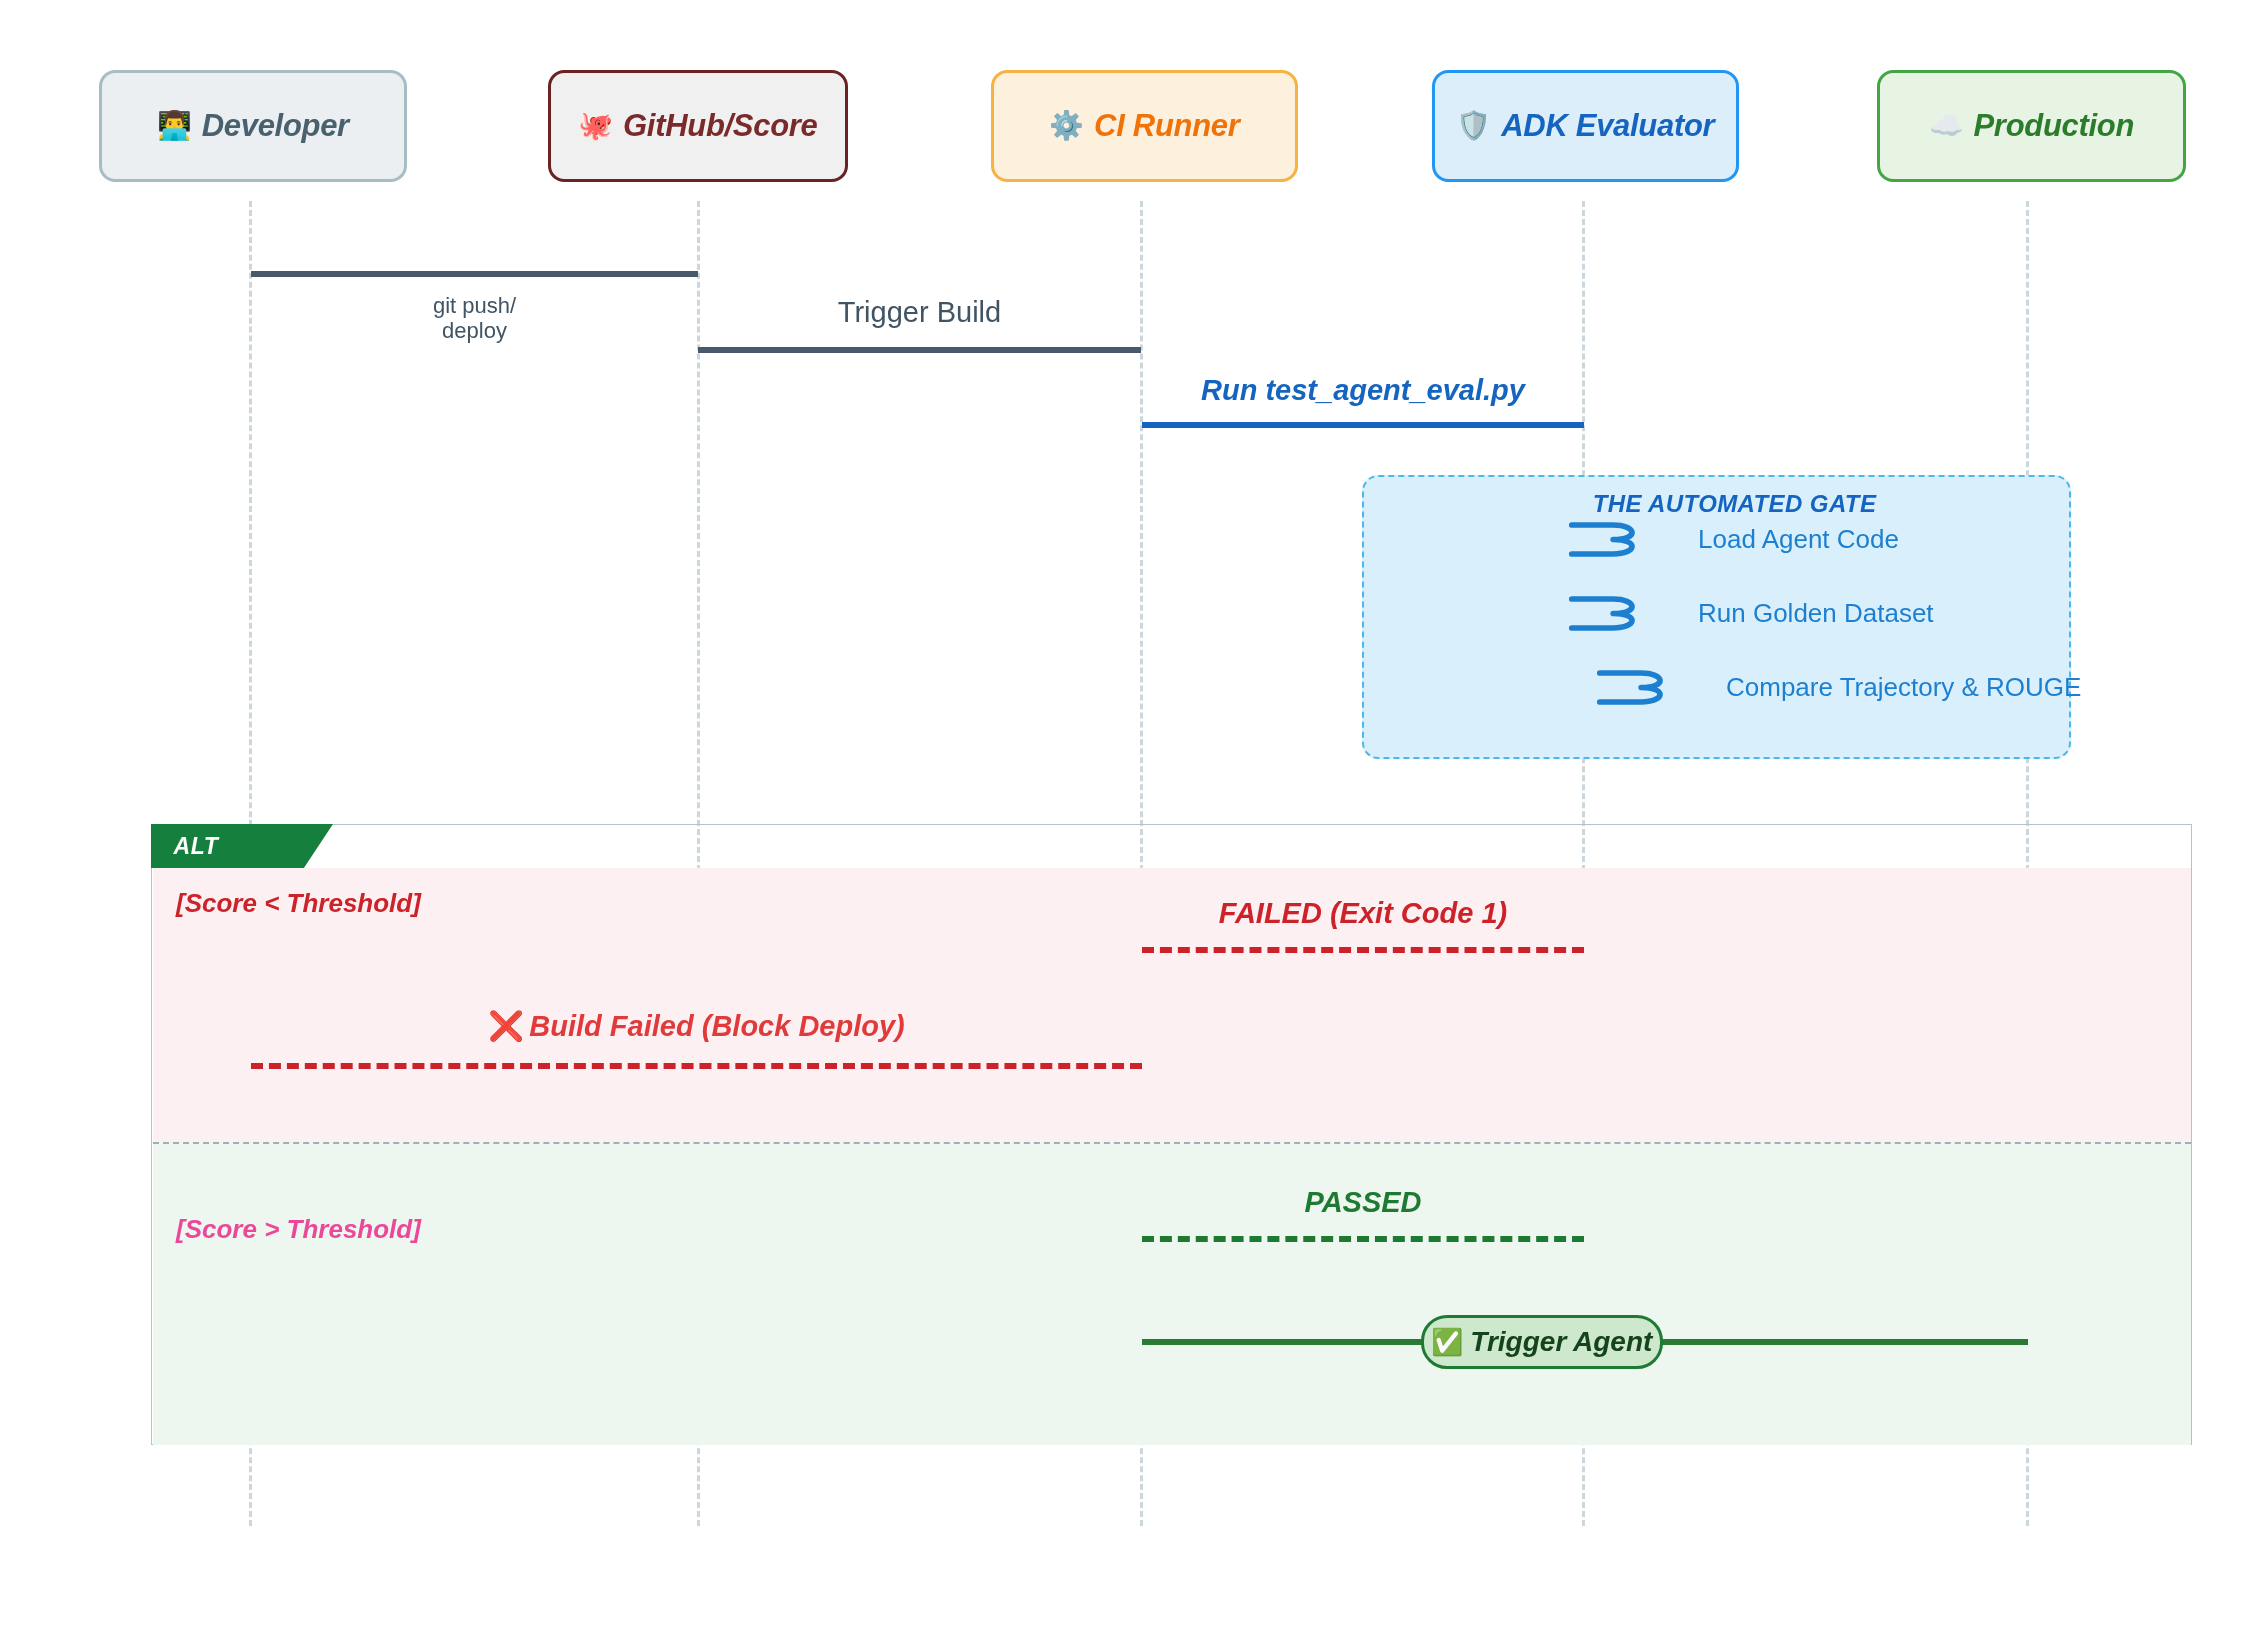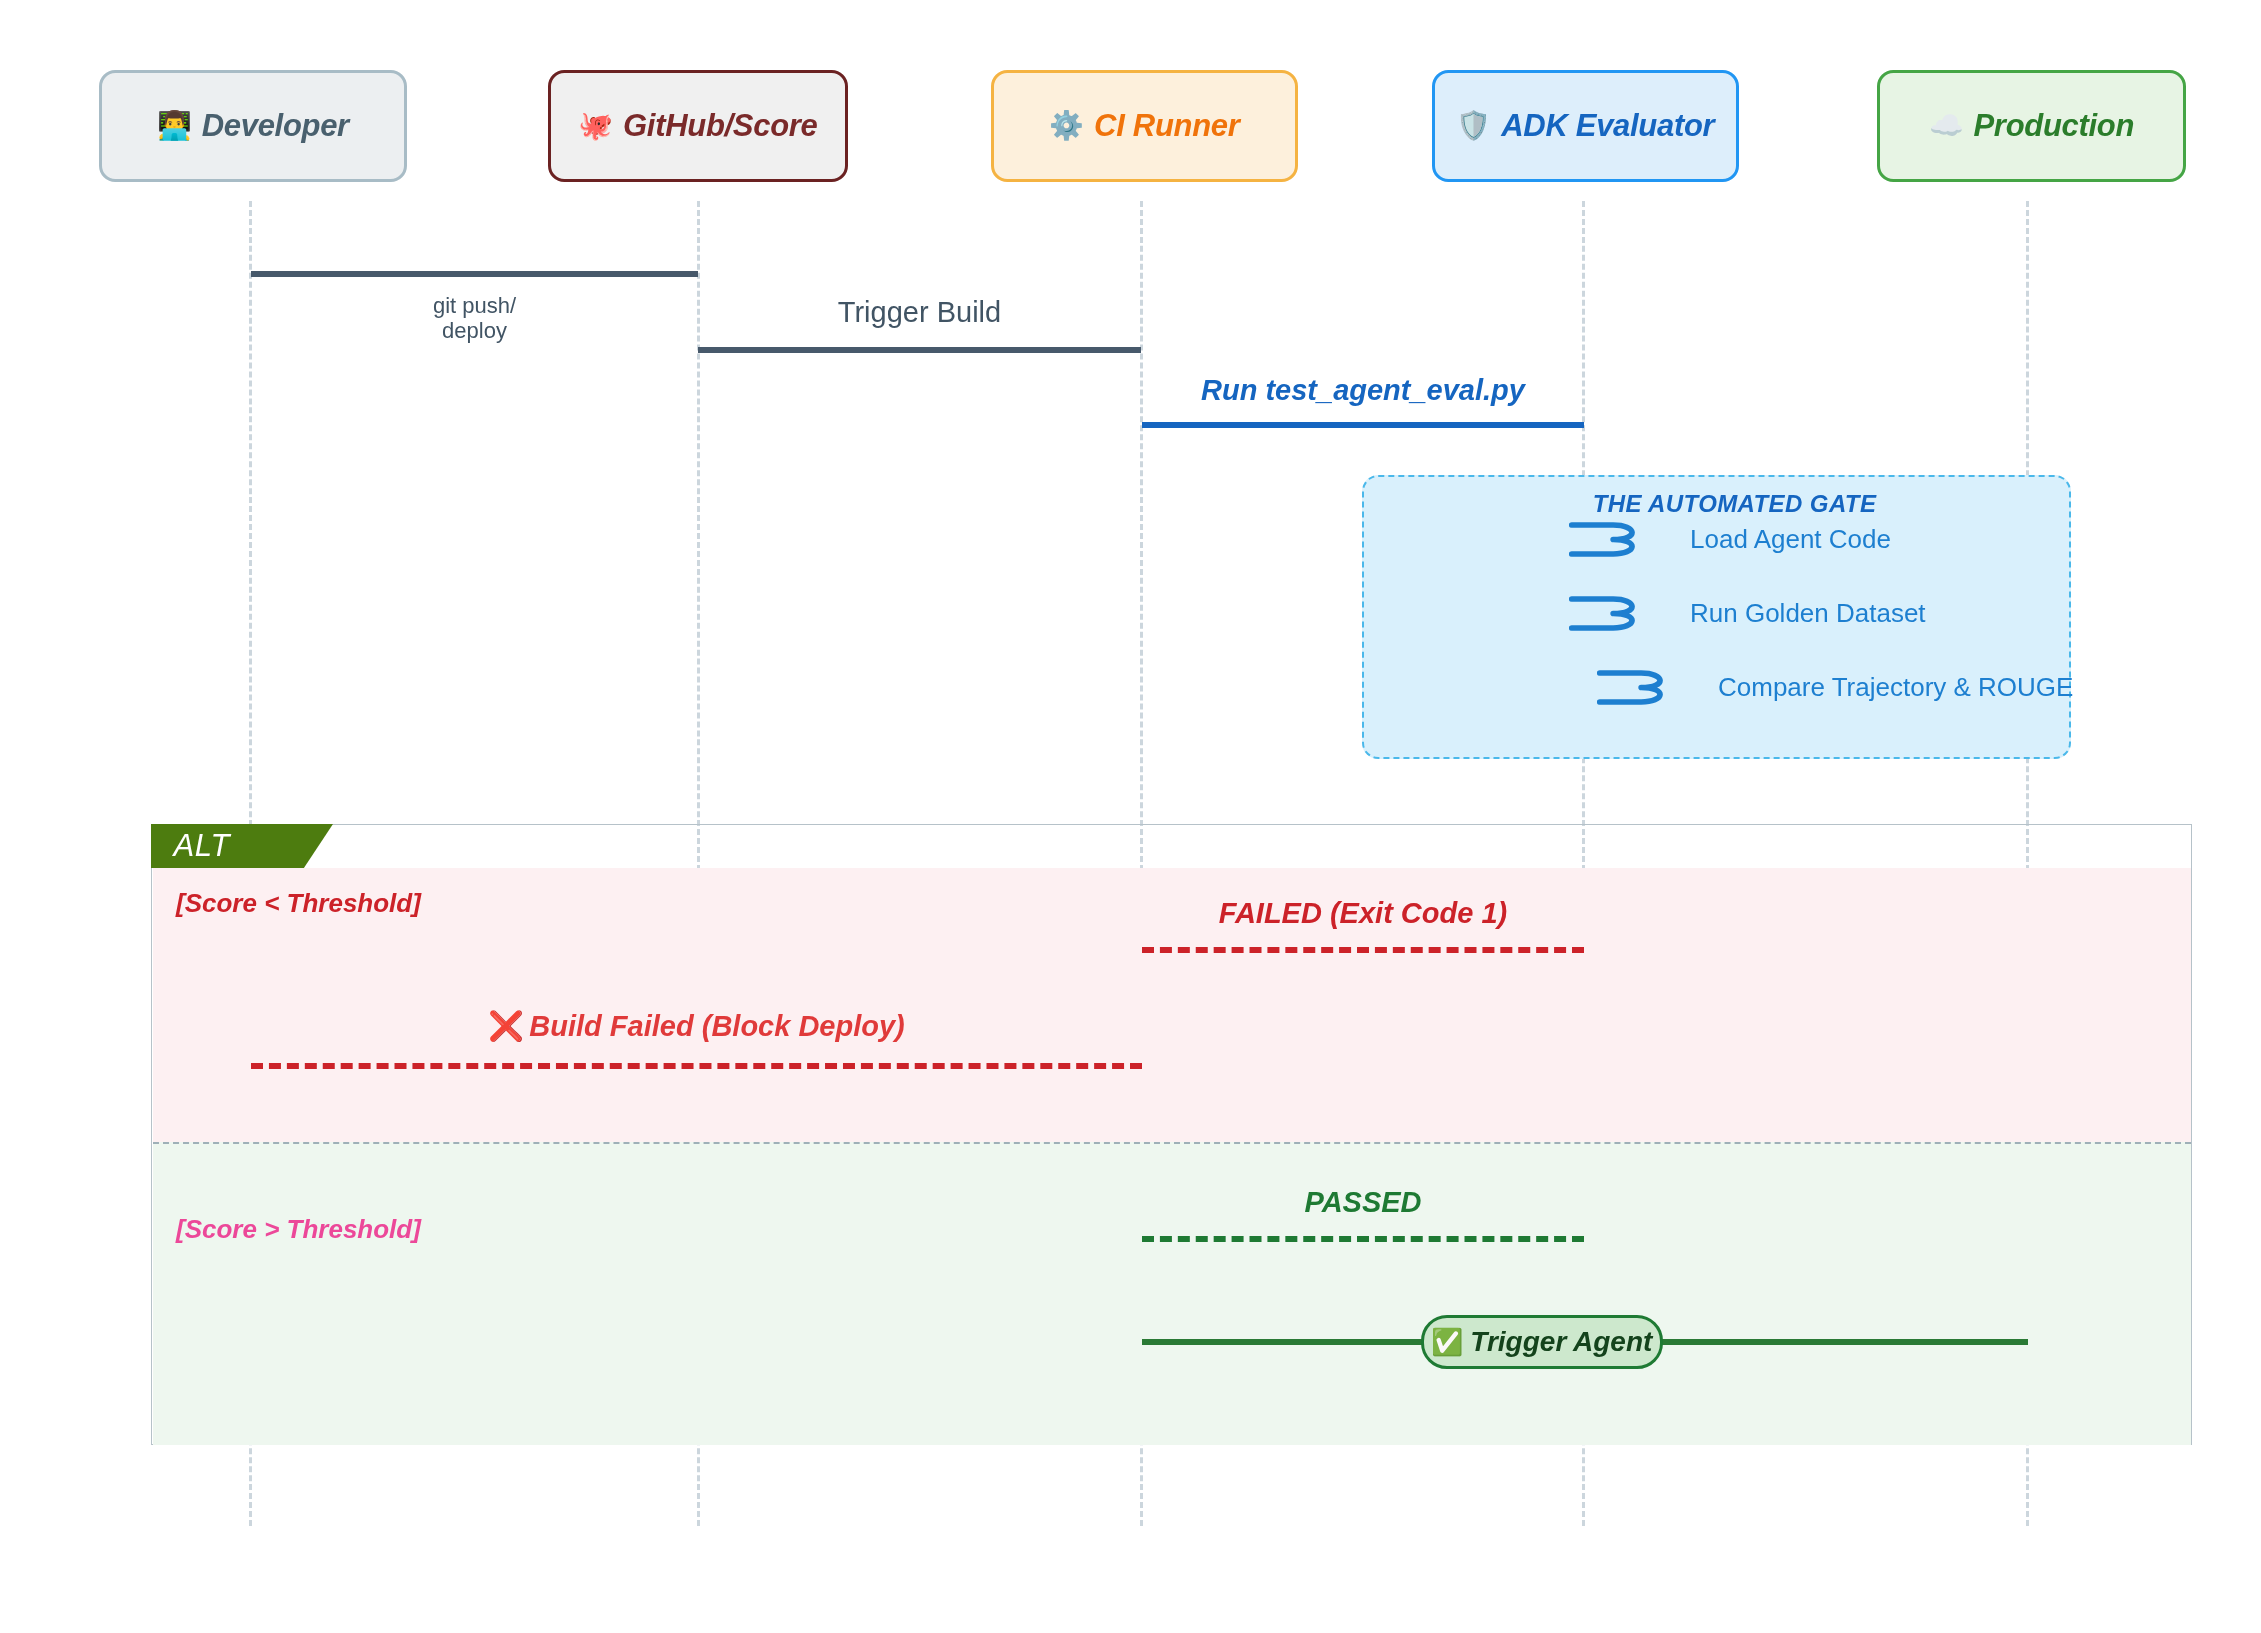--- a/index.html
+++ b/index.html
@@ -37,35 +37,35 @@
   
   .note-box{
     position:absolute;box-sizing:border-box;
     background:#d9f0fc;border:2.5px dashed #4ab8ea;border-radius:16.3px;
   }
   .note-title{
     position:absolute;width:100%;text-align:center;
     font-size:24px;font-weight:bold;font-style:italic;color:#1565c0;
     letter-spacing:0.4px;white-space:nowrap;padding-left:18px;
   }
-  .loop-row{position:absolute;display:flex;align-items:center;}
+  .loop-row{position:absolute;display:flex;align-items:center;gap:8px;}
   .loop-arc{width:82px;height:39px;flex:0 0 auto;}
   .loop-text{
     font-size:26px;color:#1d7fd0;white-space:nowrap;margin-left:39px;
   }
 
   
   .alt-frame{
     position:absolute;box-sizing:border-box;
     border:1.9px solid #b6c2c9;background:transparent;
   }
   .alt-seg{position:absolute;box-sizing:border-box;}
   .alt-tab{
-    position:absolute;background:#4d7c0f;
-    color:#ffffff;font-size:31px;font-weight:normal;font-style:italic;
+    position:absolute;background:#15803d;
+    color:#ffffff;font-size:23px;font-weight:bold;font-style:italic;
     letter-spacing:0.6px;
     display:flex;align-items:center;padding-left:22.6px;box-sizing:border-box;
     clip-path:polygon(0 0, 100% 0, 84% 100%, 0 100%);
   }
   .alt-cond{
     position:absolute;white-space:nowrap;
     font-size:26px;font-weight:bold;font-style:italic;
   }
   .alt-divider{
     position:absolute;height:0;border-top:2.5px dashed #9fb0b8;

